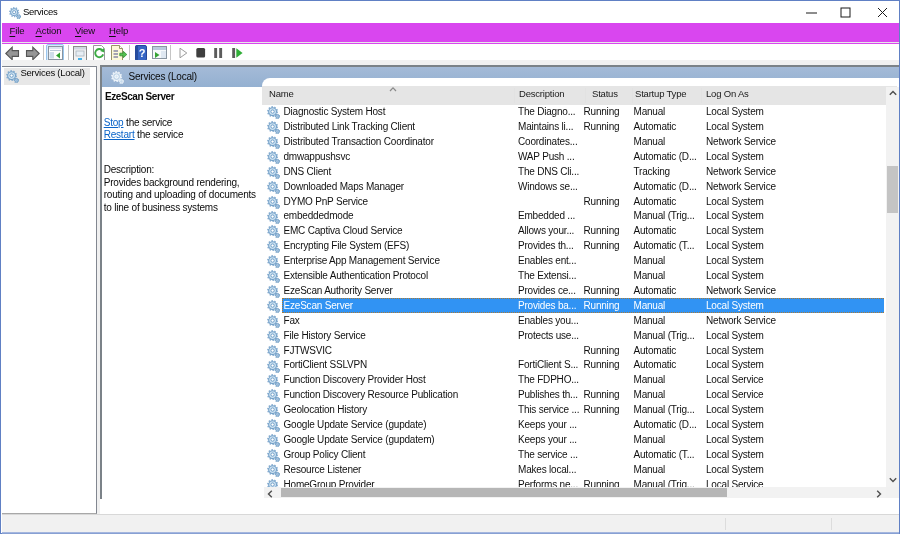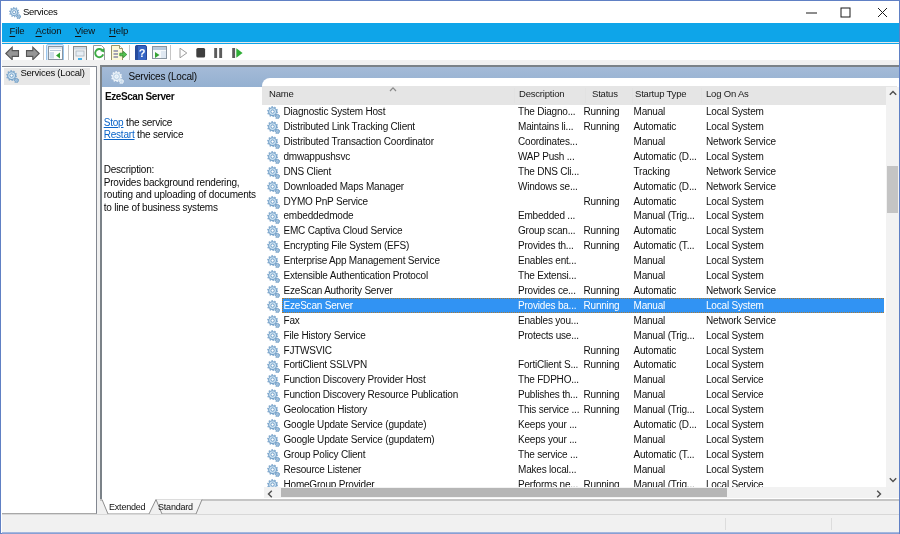--- a/index.html
+++ b/index.html
@@ -3,21 +3,21 @@
 <meta charset="utf-8">
 <style>
 html,body{margin:0;padding:0;}
 body{width:900px;height:534px;overflow:hidden;font-family:"Liberation Sans",sans-serif;background:#fff;}
 .abs{position:absolute;}
 #win{position:absolute;left:0;top:0;width:900px;height:534px;border:1px solid #6080c4;box-sizing:border-box;background:#fff;}
 
 #titlebar{position:absolute;left:1px;top:1px;width:898px;height:21px;background:#fff;}
 #title-text{position:absolute;left:21px;top:4px;font-size:9.5px;letter-spacing:-0.25px;color:#000;}
 
-#menubar{position:absolute;left:1px;top:22px;width:898px;height:21px;background:#0ea5e9;font-size:9.5px;letter-spacing:-0.1px;color:#111;}
+#menubar{position:absolute;left:1px;top:22px;width:898px;height:21px;background:#d946ef;font-size:9.5px;letter-spacing:-0.1px;color:#111;}
 #menubar > span{position:absolute;top:1.5px;}
 .ul{text-decoration:underline;text-underline-offset:2px;}
 
 #toolbar{position:absolute;left:1px;top:43px;width:898px;height:19px;background:transparent;}
 #menusep{position:absolute;left:1px;top:40.5px;width:898px;height:1px;background:#e7e7e7;}
 .tsep{position:absolute;top:1px;width:1px;height:16px;background:#c5c5c5;}
 
 #gap{position:absolute;left:1px;top:58.5px;width:898px;height:6.5px;background:#f1f1f1;}
 
 #leftpanel{position:absolute;left:1px;top:65px;width:95px;height:448px;background:#fff;border-top:1px solid #828790;border-right:1px solid #828790;border-bottom:1px solid #a8a8a8;box-sizing:border-box;}
@@ -292,21 +292,21 @@
             <span class="c2">Embedded ...</span>
             <span class="c3"></span>
             <span class="c4">Manual (Trig...</span>
             <span class="c5">Local System</span>
           </div>
           <div class="row" style="top:119.20px">
             <svg class="gicon">
               <use href="#gear"></use>
             </svg>
             <span class="nm">EMC Captiva Cloud Service</span>
-            <span class="c2">Group scan...</span>
+            <span class="c2">Allows your...</span>
             <span class="c3">Running</span>
             <span class="c4">Automatic</span>
             <span class="c5">Local System</span>
           </div>
           <div class="row" style="top:134.10px">
             <svg class="gicon">
               <use href="#gear"></use>
             </svg>
             <span class="nm">Encrypting File System (EFS)</span>
             <span class="c2">Provides th...</span>
@@ -490,31 +490,19 @@
             <path d="M4.8,0.8 L1.5,4 L4.8,7.2" fill="none" stroke="#4f4f4f" stroke-width="1.4"></path>
           </svg>
         <div id="hthumb"></div>
         <svg class="abs" style="left:612px;top:2.5px" width="6" height="8">
             <path d="M1.2,0.8 L4.5,4 L1.2,7.2" fill="none" stroke="#4f4f4f" stroke-width="1.4"></path>
           </svg>
       </div>
       <div class="abs" style="left:623.5px;top:409px;width:13.5px;height:11px;background:#f1f1f1"></div>
     </div>
   </div>
-  <div id="tabstrip">
-    <svg class="abs" style="left:0;top:0" width="802" height="15">
- <line x1="2" y1="1" x2="802" y2="1" stroke="#9a9a9a" stroke-width="1.2"></line>
- <polygon points="4,0.5 58,0.5 51,15 10,15" fill="#fff"></polygon>
- <line x1="4" y1="0.4" x2="58" y2="0.4" stroke="#fff" stroke-width="1.6"></line>
- <path d="M4,0.5 L10,15 L51,15 L58,0.5" fill="none" stroke="#8e8e8e" stroke-width="1"></path>
- <polygon points="58,0.5 104,0.5 98,15 64,15" fill="#f4f4f4"></polygon>
- <path d="M58,0.5 L64,15 L98,15 L104,0.5" fill="none" stroke="#8e8e8e" stroke-width="1"></path>
- <text x="11" y="11" font-size="9" letter-spacing="-0.2" fill="#111" font-family="Liberation Sans">Extended</text>
- <text x="60" y="11" font-size="9" letter-spacing="-0.2" fill="#111" font-family="Liberation Sans">Standard</text>
-      </svg>
-  </div>
   <div id="statusbar">
     <div class="ssep" style="left:723px"></div>
     <div class="ssep" style="left:829px"></div>
   </div>
   <div id="botborder"></div>
   <div id="rightborder"></div>
 </div>
 
 </body></html>

